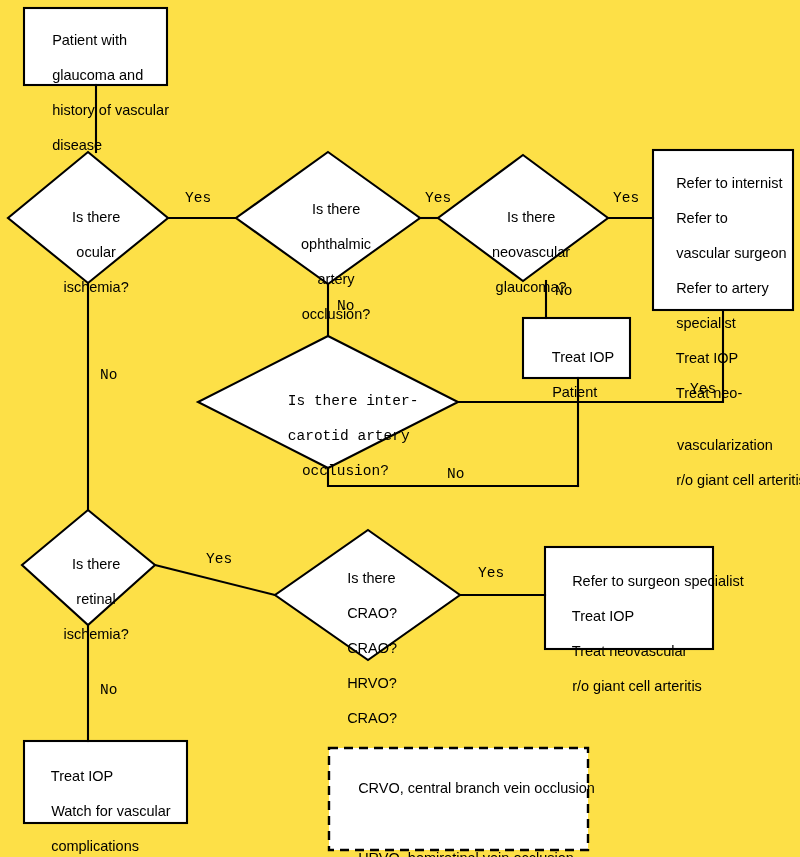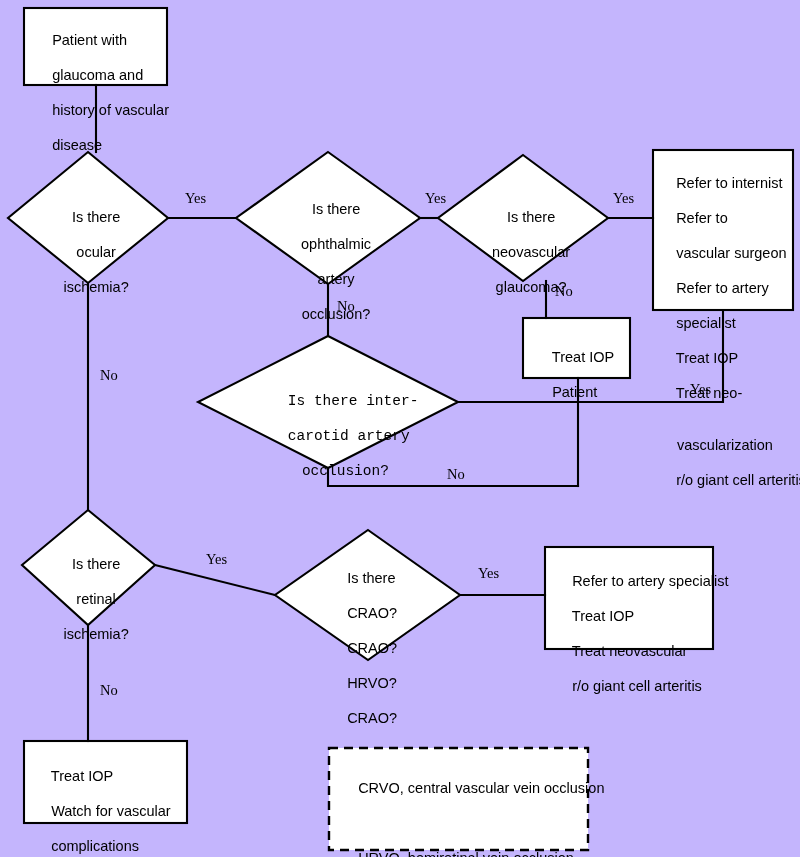--- a/index.html
+++ b/index.html
@@ -9,21 +9,21 @@
     background: #ffffff;
   }
   body {
     font-family: "Liberation Sans", sans-serif;
     color: #000000;
   }
   #chart-root {
     position: relative;
     width: 800px;
     height: 857px;
-    background: #c4b5fd;
+    background: #fde047;
     overflow: hidden;
   }
   svg.flow-canvas {
     position: absolute;
     left: 0;
     top: 0;
     width: 800px;
     height: 857px;
   }
   svg.flow-canvas .edge {
@@ -48,21 +48,21 @@
     font-family: "Liberation Sans", sans-serif;
     font-size: 14.5px;
     line-height: 17.5px;
     color: #000000;
     white-space: pre;
   }
   .txt.center { text-align: center; }
   .txt.left { text-align: left; }
   .edge-label {
     position: absolute;
-    font-family: Liberation Serif, serif;
+    font-family: Liberation Mono, monospace;
     font-size: 14.5px;
     line-height: 16px;
     color: #000000;
     white-space: pre;
   }
   .line-indent { padding-left: 17px; display: block; }
 </style>
 </head>
 <body>
 
@@ -179,34 +179,34 @@
     <span class="line-indent">vascularization</span>
     <span>r/o giant cell arteritis</span>
   </div>
 
   <div class="txt left" style="left:536px; top:331px; width:100px;">
     <span>Treat IOP</span><br>
     <span>Patient</span>
   </div>
 
   <div class="txt left" style="left:556px; top:555px; width:160px;">
-    <span>Refer to artery specialist</span><br>
+    <span>Refer to surgeon specialist</span><br>
     <span>Treat IOP</span><br>
     <span>Treat neovascular</span><br>
     <span>r/o giant cell arteritis</span>
   </div>
 
   <div class="txt left" style="left:35px; top:750px; width:150px;">
     <span>Treat IOP</span><br>
     <span>Watch for vascular</span><br>
     <span>complications</span>
   </div>
 
   <div class="txt left" style="left:342px; top:762px; width:250px;">
-    <span>CRVO, central vascular vein occlusion</span><br>
+    <span>CRVO, central branch vein occlusion</span><br>
     <br>
     <span>HRVO, hemiretinal vein occlusion</span><br>
     <br>
     
   </div>
 
   <div class="edge-label" style="left:185px; top:190px;">Yes</div>
 
   <div class="edge-label" style="left:100px; top:367px;">No</div>
 

